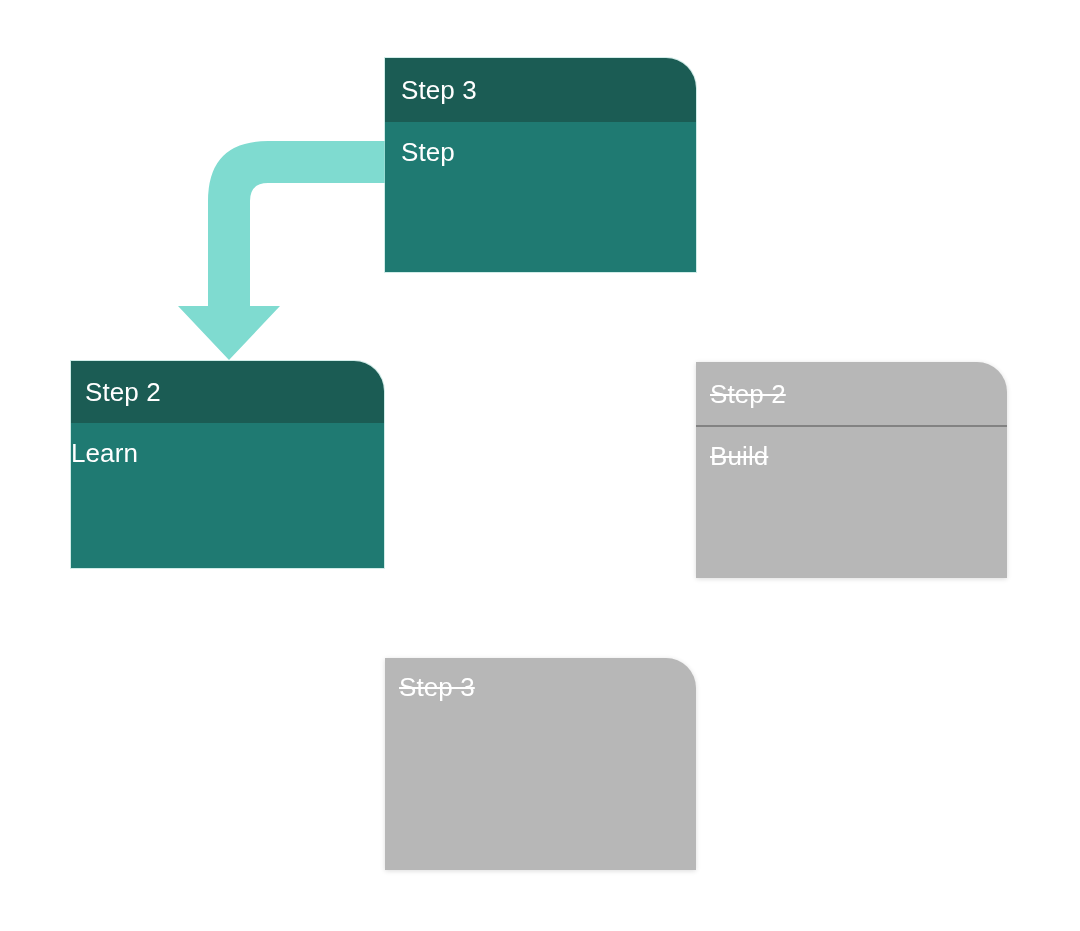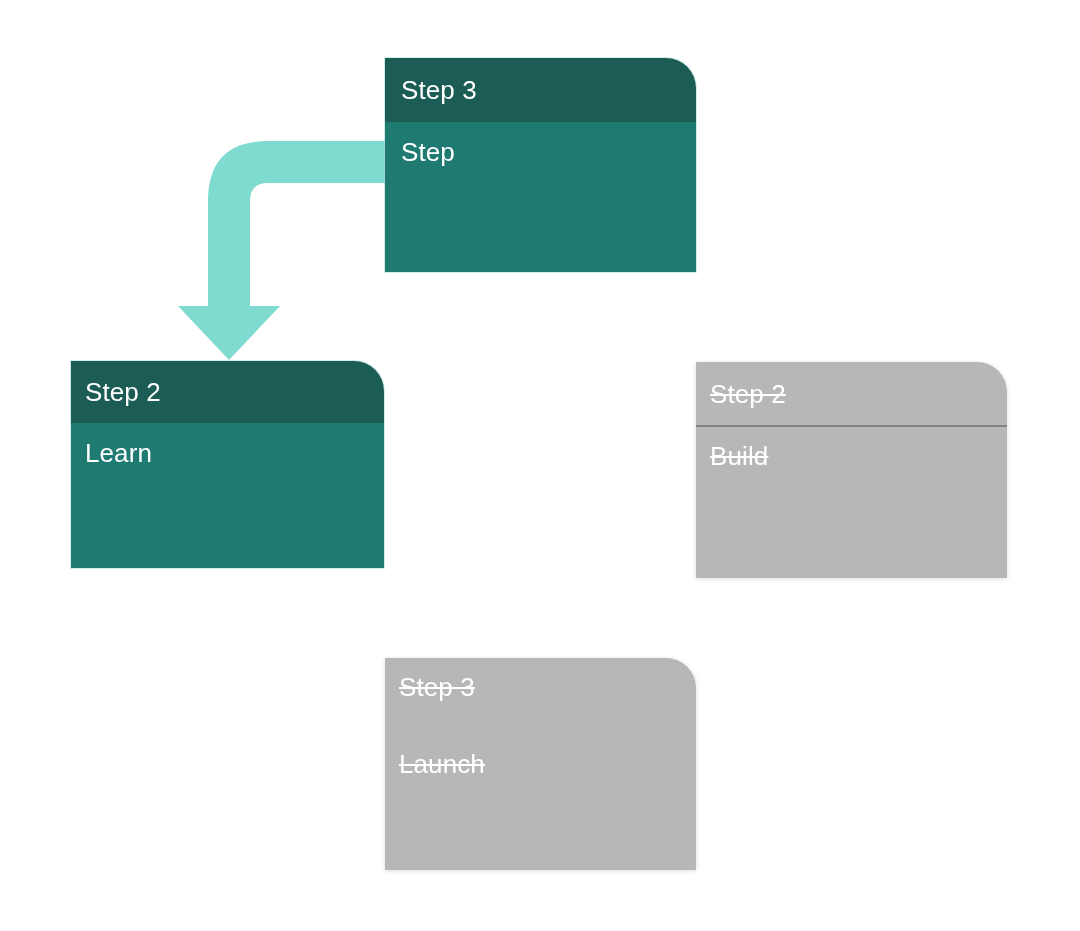--- a/index.html
+++ b/index.html
@@ -134,37 +134,34 @@
     </div>
     <div class="card-body" style="top:64px; height:150px; padding-left:16px; padding-top:15px;">
       <span class="card-subtitle">Step</span>
     </div>
   </div>
 
   <div class="card active" style="left:71px; top:361px; width:313px; height:207px;">
     <div class="card-header" style="height:62px; padding-left:14px;">
       <span class="card-title">Step 2</span>
     </div>
-    <div class="card-body" style="top:62px; height:145px; padding-left:14px; padding-top:15px;">
+    <div class="card-body" style="top:62px; height:145px; padding-top:15px;">
       <span class="card-subtitle">Learn</span>
     </div>
   </div>
 
   <div class="card done" style="left:696px; top:362px; width:311px; height:216px;">
     <div class="card-header" style="height:63px; padding-left:14px;">
       <span class="card-title">Step 2</span>
     </div>
     <div class="divider" style="top:63px;"></div>
     <div class="card-body" style="top:65px; height:151px; padding-left:14px; padding-top:14px;border-radius:20px;">
       <span class="card-subtitle">Build</span>
     </div>
   </div>
 
   <div class="card done" style="left:385px; top:658px; width:311px; height:212px;">
     <div class="card-header" style="height:62px; padding-left:14px; padding-top:14px; align-items:flex-start;">
       <span class="card-title">Step 3</span>
     </div>
-    <div class="card-body" style="top:76px; height:136px; padding-left:14px; padding-top:15px;">
-      <span class="card-subtitle">Launch</span>
-    </div>
   </div>
 
 </div>
 
 </body></html>

